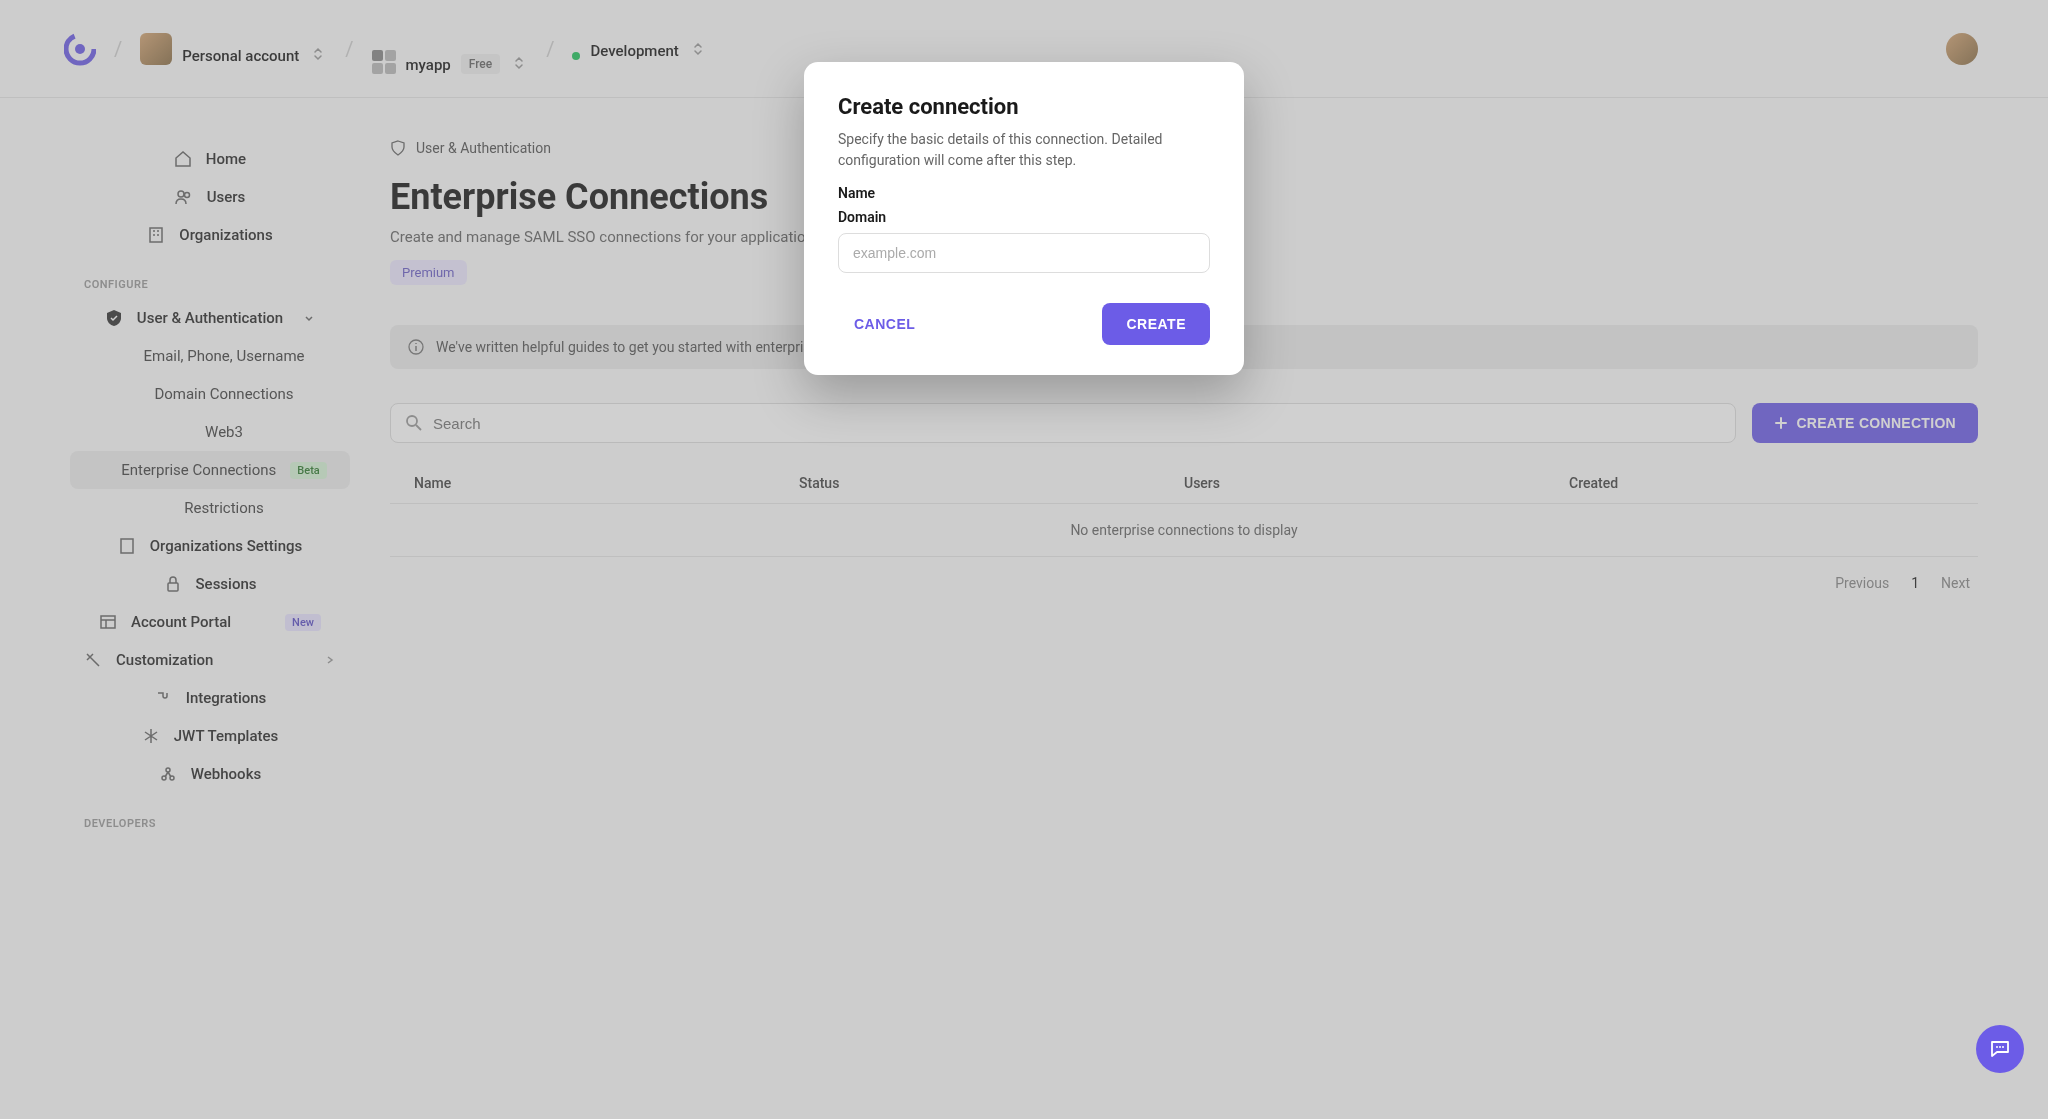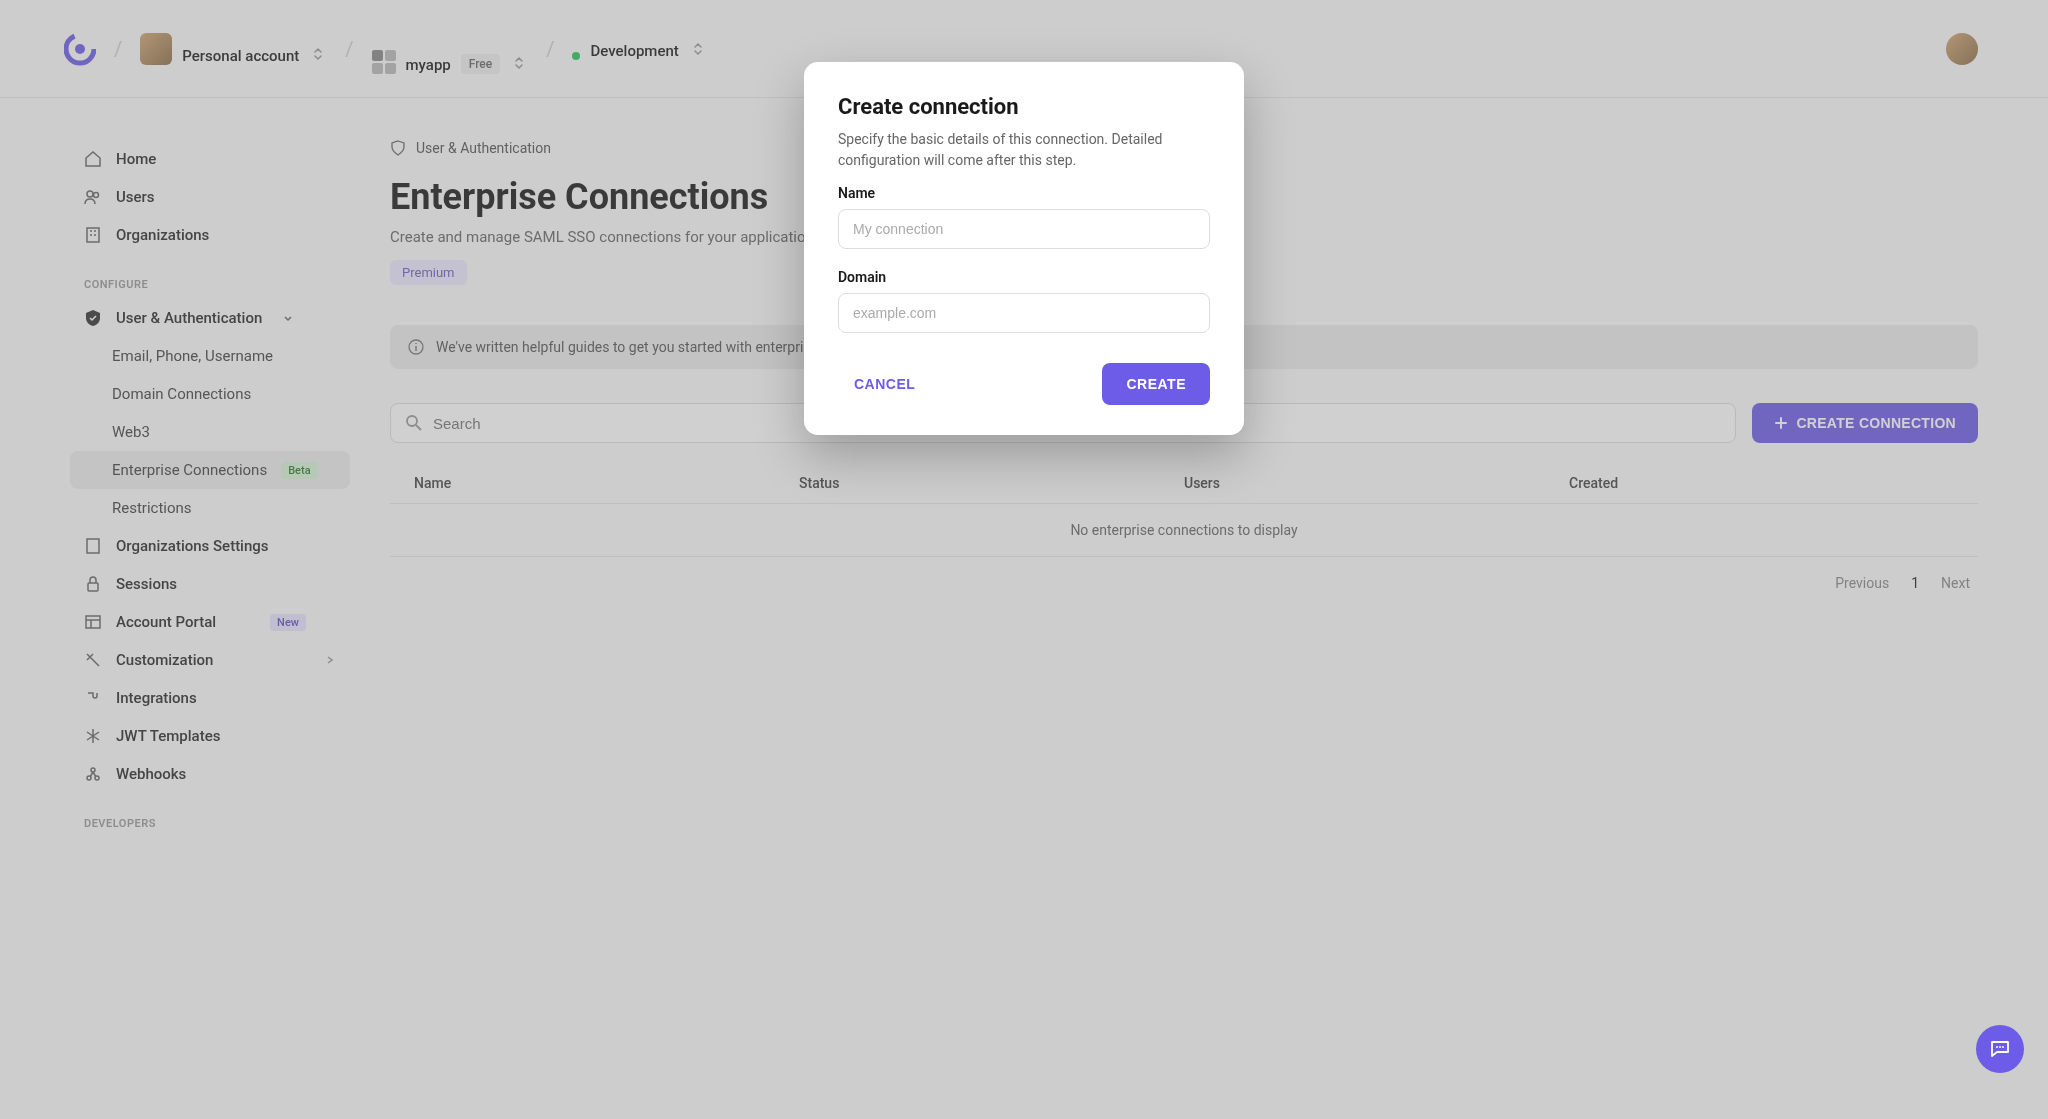--- a/index.html
+++ b/index.html
@@ -65,20 +65,21 @@
 .sidebar {
   width: 370px;
   padding: 42px 20px 0 70px;
   overflow-y: auto;
 }
 .nav-item {
   display: flex; align-items: center; gap: 14px;
   padding: 10px 14px; border-radius: 8px;
   font-size: 15px; color: #2a2a2a; font-weight: 500;
   cursor: pointer;
+  justify-content: center;
 }
 .nav-item.sub { padding-left: 42px; font-weight: 400; color: #444; }
 .nav-item.active { background: #ededed; }
 .nav-icon { width: 18px; height: 18px; color: #666; flex-shrink: 0; display:flex; align-items:center; justify-content:center; }
 .section-label {
   font-size: 11px; color: #999; font-weight: 600;
   letter-spacing: 0.5px; padding: 24px 14px 8px;
 }
 .badge-beta {
   background: #d8f5d8; color: #2d7a2d; font-size: 11px;
@@ -432,21 +433,20 @@
   </main>
 
 </div>
 
 <div class="overlay">
   <div class="modal">
     <h2 class="modal-title">Create connection</h2>
     <p class="modal-desc">Specify the basic details of this connection. Detailed configuration will come after this step.</p>
 
     <label class="field-label">Name</label>
-    <input class="field-input" type="text" placeholder="My connection" style="">
 
     <label class="field-label">Domain</label>
     <input class="field-input" type="text" placeholder="example.com" style="">
 
     <div class="modal-actions">
       <button class="btn-cancel">CANCEL</button>
       <button class="btn-create">CREATE</button>
     </div>
   </div>
 </div>

